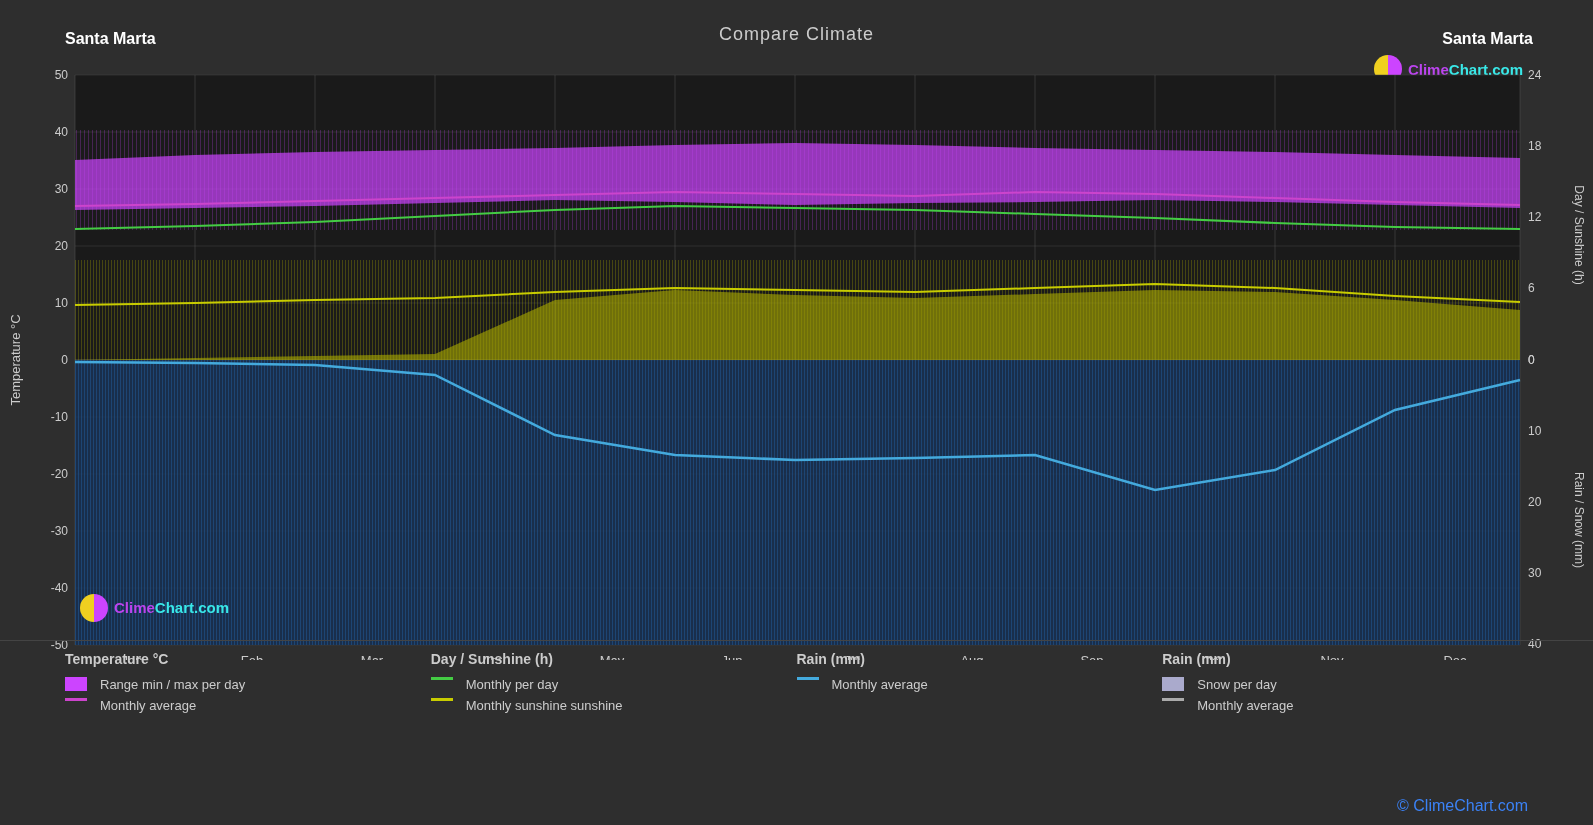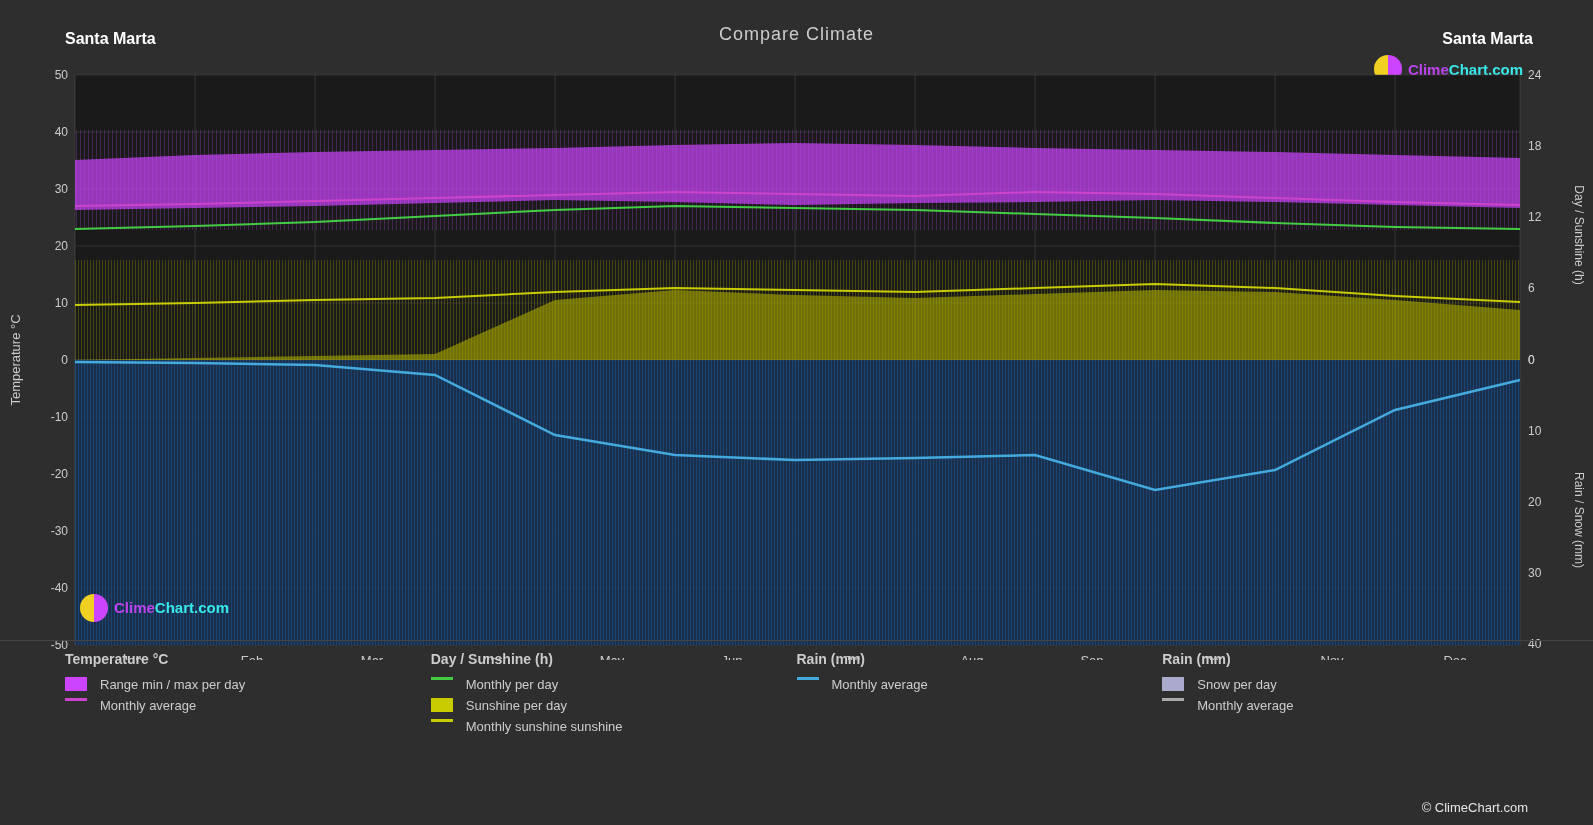--- a/index.html
+++ b/index.html
@@ -96,22 +96,22 @@
     .legend-line {
       width: 22px;
       height: 3px;
       display: inline-block;
       flex-shrink: 0;
     }
     .copyright {
       position: absolute;
       bottom: 10px;
       right: 65px;
-      color: #e5e5e5;
-      font-size: 13px;
+      color: #3b82f6;
+      font-size: 16px;
     }
   </style>
 </head>
 <body>
 
 <div class="page-container">
 
   <div class="title">Compare Climate</div>
 
   <div class="location-left">Santa Marta</div>
@@ -259,24 +259,20 @@
       </div>
     </div>
 
     <div class="legend-col">
       <div class="legend-title">Day / Sunshine (h)</div>
       <div class="legend-item">
         <span class="legend-line" style="background:#44cc44;"></span>
         <span>Monthly per day</span>
       </div>
       <div class="legend-item">
-        <span class="legend-swatch" style="background:#c8cc00;"></span>
-        <span>Sunshine per day</span>
-      </div>
-      <div class="legend-item">
         <span class="legend-line" style="background:#c8cc00;"></span>
         <span>Monthly sunshine sunshine</span>
       </div>
     </div>
 
     <div class="legend-col">
       <div class="legend-title">Rain (mm)</div>
       <div class="legend-item">
         <span class="legend-line" style="background:#44aadd;"></span>
         <span>Monthly average</span>

